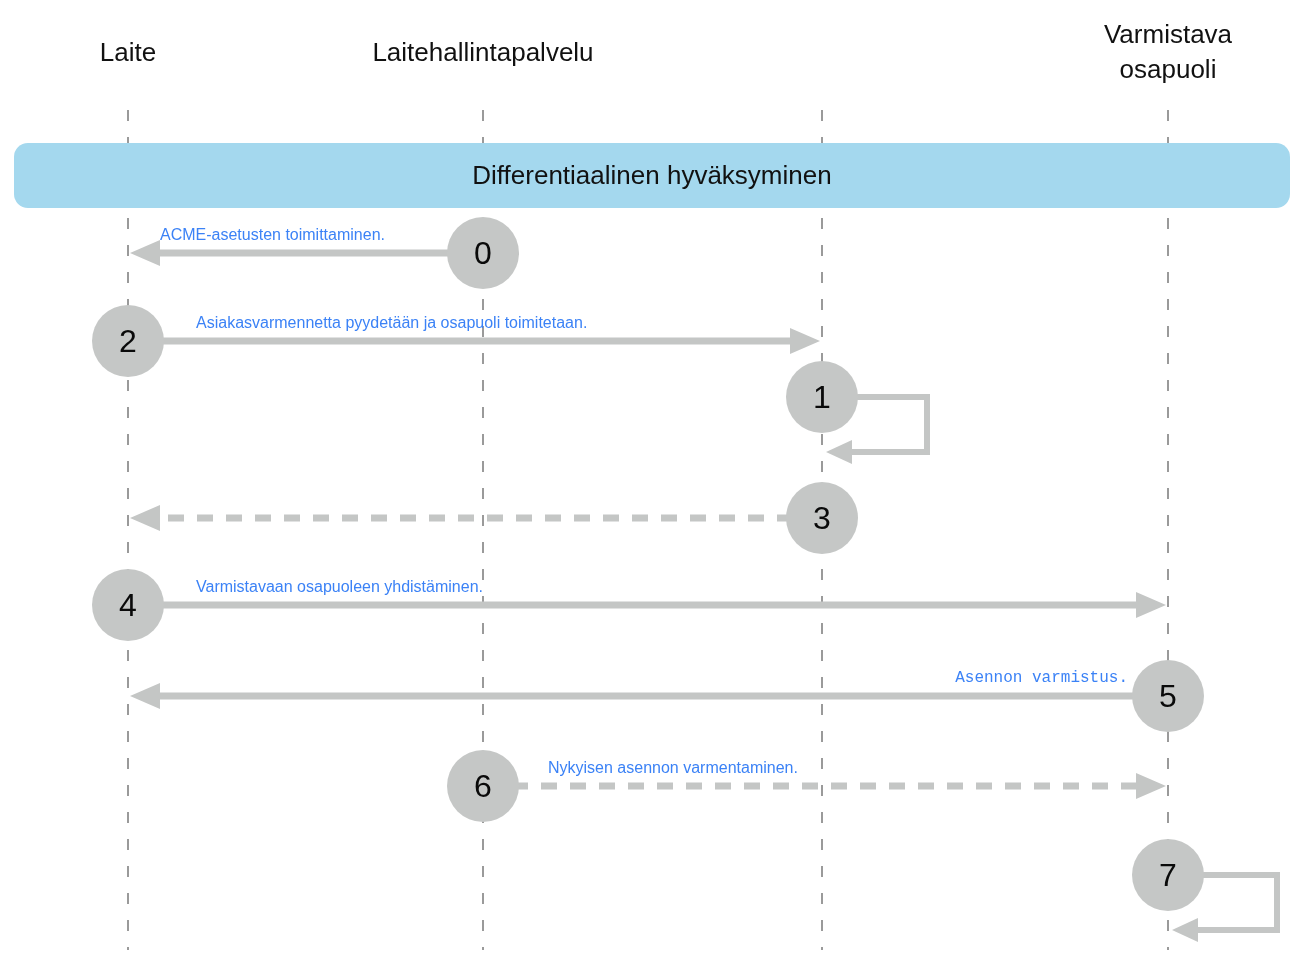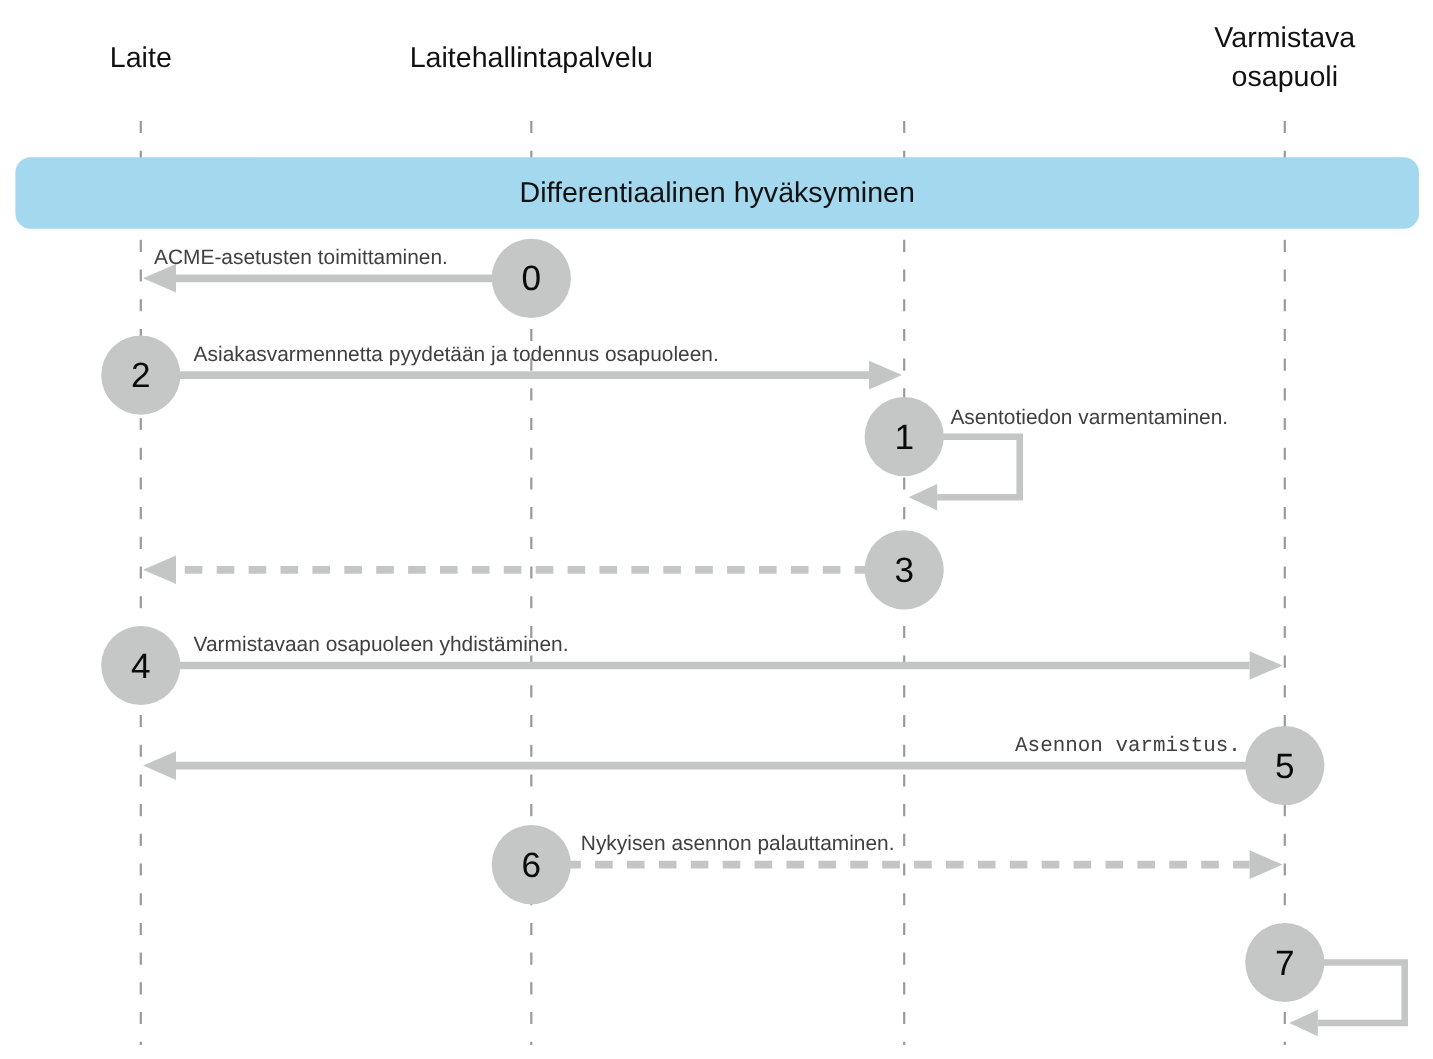--- a/index.html
+++ b/index.html
@@ -12,21 +12,21 @@
     position:absolute; top:14px; width:300px; height:76px;
     display:flex; align-items:center; justify-content:center;
     text-align:center; font-size:26px; line-height:35px; color:#111;
     white-space:pre-line;
   }
   .phase-banner {
     position:absolute; display:flex; align-items:center; justify-content:center;
     border-radius:14px; font-size:26px; color:#111;
   }
   .msg-label {
-    position:absolute; font-size:19px; line-height:27px; color:#404040; white-space:pre;
+    position:absolute; font-size:16px; line-height:27px; color:#3b82f6; white-space:pre;margin-left:20px;
   }
   .msg-label.right { text-align:right; }
   .step-circle {
     position:absolute; width:72px; height:72px; border-radius:50%;
     display:flex; align-items:center; justify-content:center;
     font-size:32px; color:#0a0a0a;
   }
 </style>
 </head>
 <body>
@@ -52,29 +52,28 @@
       <line x1="483" y1="786" x2="1136" y2="786" stroke="#c4c6c5" stroke-width="7" stroke-dasharray="16 13"></line>
       <polygon points="1166,786 1136,773 1136,799" fill="#c4c6c5"></polygon>
       <polyline points="1188,875 1277,875 1277,930 1198,930" fill="none" stroke="#c4c6c5" stroke-width="6"></polyline>
       <polygon points="1172,930 1198,918 1198,942" fill="#c4c6c5"></polygon>
     </svg>
   <div id="phase-banner" class="phase-banner" style="left: 14px; top: 143px; width: 1276px; height: 65px; background: rgb(164, 216, 238);">
     <span>Differentiaalinen hyväksyminen</span>
   </div>
 <div class="msg-label" style="top: 221px; left: 140px;">ACME-asetusten toimittaminen.</div>
     <div class="step-circle" style="left: 447px; top: 217px; background: rgb(197, 199, 198);">0</div>
-    <div class="msg-label" style="top: 309px; left: 176px;">Asiakasvarmennetta pyydetään ja todennus osapuoleen.</div>
+    <div class="msg-label" style="top: 309px; left: 176px;">Asiakasvarmennetta pyydetään ja osapuoli toimitetaan.</div>
     <div class="step-circle" style="left: 92px; top: 305px; background: rgb(197, 199, 198);">2</div>
-    <div class="msg-label" style="top: 366px; left: 864px;">Asentotiedon varmentaminen.</div>
     <div class="step-circle" style="left: 786px; top: 361px; background: rgb(197, 199, 198);">1</div>
     <div class="step-circle" style="left: 786px; top: 482px; background: rgb(197, 199, 198);">3</div>
     <div class="msg-label" style="top: 573px; left: 176px;">Varmistavaan osapuoleen yhdistäminen.</div>
     <div class="step-circle" style="left: 92px; top: 569px; background: rgb(197, 199, 198);">4</div>
     <div class="msg-label right" style="top: 665px; right: 175px; font-family: Liberation Mono, monospace;">Asennon varmistus.</div>
     <div class="step-circle" style="left: 1132px; top: 660px; background: rgb(197, 199, 198);">5</div>
-    <div class="msg-label" style="top: 754px; left: 528px;">Nykyisen asennon palauttaminen.</div>
+    <div class="msg-label" style="top: 754px; left: 528px;">Nykyisen asennon varmentaminen.</div>
     <div class="step-circle" style="left: 447px; top: 750px; background: rgb(197, 199, 198);">6</div>
     <div class="step-circle" style="left: 1132px; top: 839px; background: rgb(197, 199, 198);">7</div>
     <div class="actor-header" style="left: -22px;">Laite</div>
     <div class="actor-header" style="left: 333px;">Laitehallintapalvelu</div>
     <div class="actor-header" style="left: 1018px;">Varmistava
 osapuoli</div>
   </div>
 
 </body></html>

